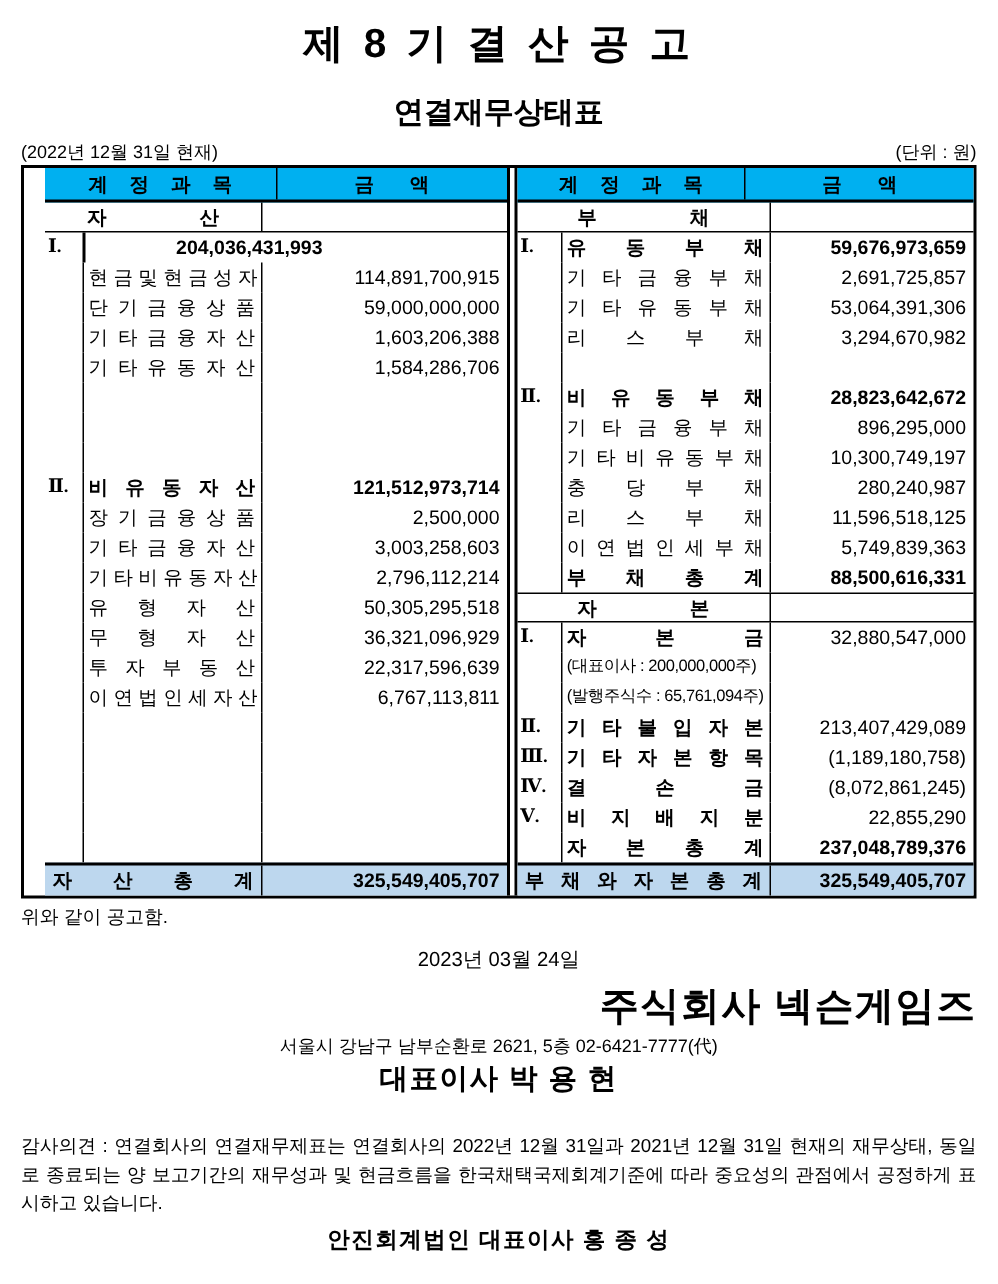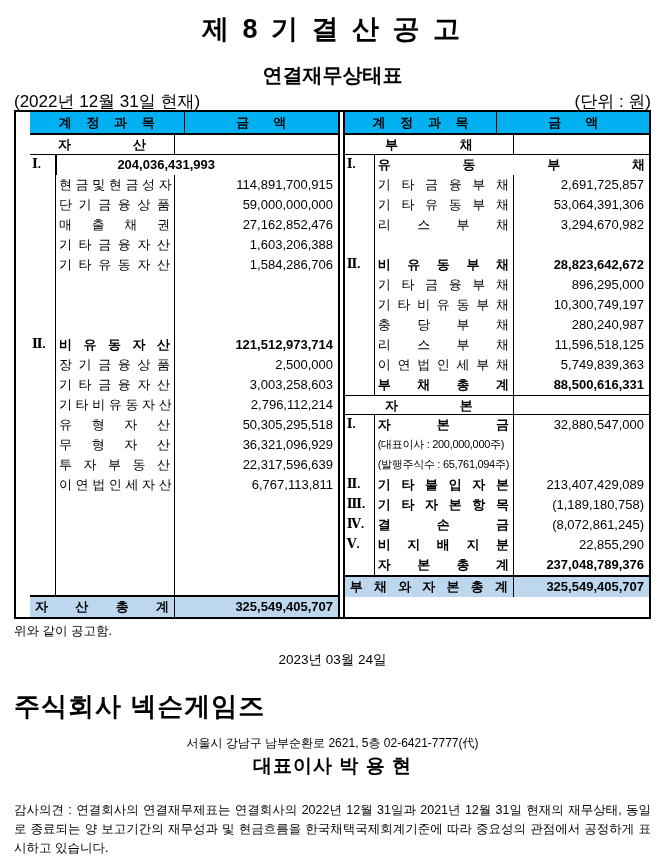--- a/index.html
+++ b/index.html
@@ -6,21 +6,21 @@
   html, body { background: #fff; }
   body {
     width: 665px; height: 856px;
     font-family: "Liberation Sans", "DejaVu Sans", sans-serif;
     color: #000; overflow: hidden;
   }
   .page { padding: 0 14px; }
 
   .title { text-align: center; font-size: 27px; font-weight: bold; letter-spacing: 3px; padding-top: 12px; line-height: 34px; }
   .subtitle { text-align: center; font-size: 20px; font-weight: bold; margin-top: 16px; line-height: 26px; }
-  .meta { display: flex; justify-content: space-between; font-size: 17px; margin-top: 6px; line-height: 15px; }
+  .meta { display: flex; justify-content: space-between; font-size: 12px; margin-top: 6px; line-height: 15px; }
 
   .fin-wrap { display: flex; border: 2px solid var(--border, #000); margin-top: 1px; padding-left: 14px; }
   .half { display: flex; flex-direction: column; }
   .half.left  { width: 308px; }
   .half.right { width: 317px; }
   .gap { width: 8px; border-left: 2px solid var(--border, #000); border-right: 2px solid var(--border, #000); }
 
   .trow { display: flex; height: 20px; line-height: 19px; font-size: 13px; }
   .trow.hdr { height: 23px; line-height: 21px; background: var(--header-bg, #00B0F0); border-bottom: 2px solid var(--border, #000); font-weight: bold; }
   .trow.section { border-bottom: 1px solid var(--border, #000); font-weight: bold; }
@@ -39,22 +39,22 @@
 
   .c-label { flex: 1; display: flex; align-items: center; justify-content: center; overflow: hidden; }
   .jspan { display: inline-block; text-align: justify; text-align-last: justify; }
   .w-acch { width: 96px; }
   .w-amth { width: 50px; }
   .w-sec  { width: 88px; }
   .total-label { flex: 1; display: block; text-align: justify; text-align-last: justify; padding: 0 5px; overflow: hidden; white-space: nowrap; }
 
   .notice { font-size: 12.5px; margin-top: 4px; line-height: 16px; }
   .date-line { text-align: center; font-size: 13.5px; margin-top: 12px; line-height: 17px; }
-  .company { text-align: left; font-size: 26px; font-weight: bold; margin-top: 22px; line-height: 32px; letter-spacing: 1px; }
-  .address { text-align: center; font-size: 12px; margin-top: 14px; line-height: 15px; }
+  .company { text-align: right; font-size: 26px; font-weight: bold; margin-top: 6px; line-height: 32px; letter-spacing: 1px; }
+  .address { text-align: center; font-size: 12px; margin-top: 4px; line-height: 15px; }
   .ceo { text-align: center; font-size: 19px; font-weight: bold; margin-top: 5px; line-height: 19px; letter-spacing: 1px; }
   .audit { font-size: 12.5px; margin-top: 26px; line-height: 19px; word-break: break-all; text-align: justify; }
   .auditor { text-align: center; font-size: 15px; font-weight: bold; margin-top: 5px; line-height: 19px; letter-spacing: 1px; }
 </style>
 </head>
 <body>
 
 <div class="page">
 
   <div class="title">제 8 기 결 산 공 고</div>
@@ -90,25 +90,20 @@
           <div class="c-name">현 금 및 현 금 성 자 산</div>
           <div class="c-amt amt">114,891,700,915</div>
         </div>
         <div class="trow item">
           <div class="c-num"></div>
           <div class="c-name">단 기 금 융 상 품</div>
           <div class="c-amt amt">59,000,000,000</div>
         </div>
         <div class="trow item">
           <div class="c-num"></div>
-          <div class="c-name">매 출 채 권</div>
-          <div class="c-amt amt">27,162,852,476</div>
-        </div>
-        <div class="trow item">
-          <div class="c-num"></div>
           <div class="c-name">기 타 금 융 자 산</div>
           <div class="c-amt amt">1,603,206,388</div>
         </div>
         <div class="trow item">
           <div class="c-num"></div>
           <div class="c-name">기 타 유 동 자 산</div>
           <div class="c-amt amt">1,584,286,706</div>
         </div>
         <div class="trow blank">
           <div class="c-num"></div>
@@ -207,20 +202,21 @@
         </div>
         <div class="trow section">
           <div class="c-label">
             <span class="jspan w-sec">부 채</span>
           </div>
           <div class="c-amt"></div>
         </div>
         <div class="trow item">
           <div class="c-num">Ⅰ.</div>
           <div class="c-name b">유 동 부 채</div>
+          <div class="c-amt amt b">59,676,973,659</div>
         </div>
         <div class="trow item">
           <div class="c-num"></div>
           <div class="c-name">기 타 금 융 부 채</div>
           <div class="c-amt amt">2,691,725,857</div>
         </div>
         <div class="trow item">
           <div class="c-num"></div>
           <div class="c-name">기 타 유 동 부 채</div>
           <div class="c-amt amt">53,064,391,306</div>

